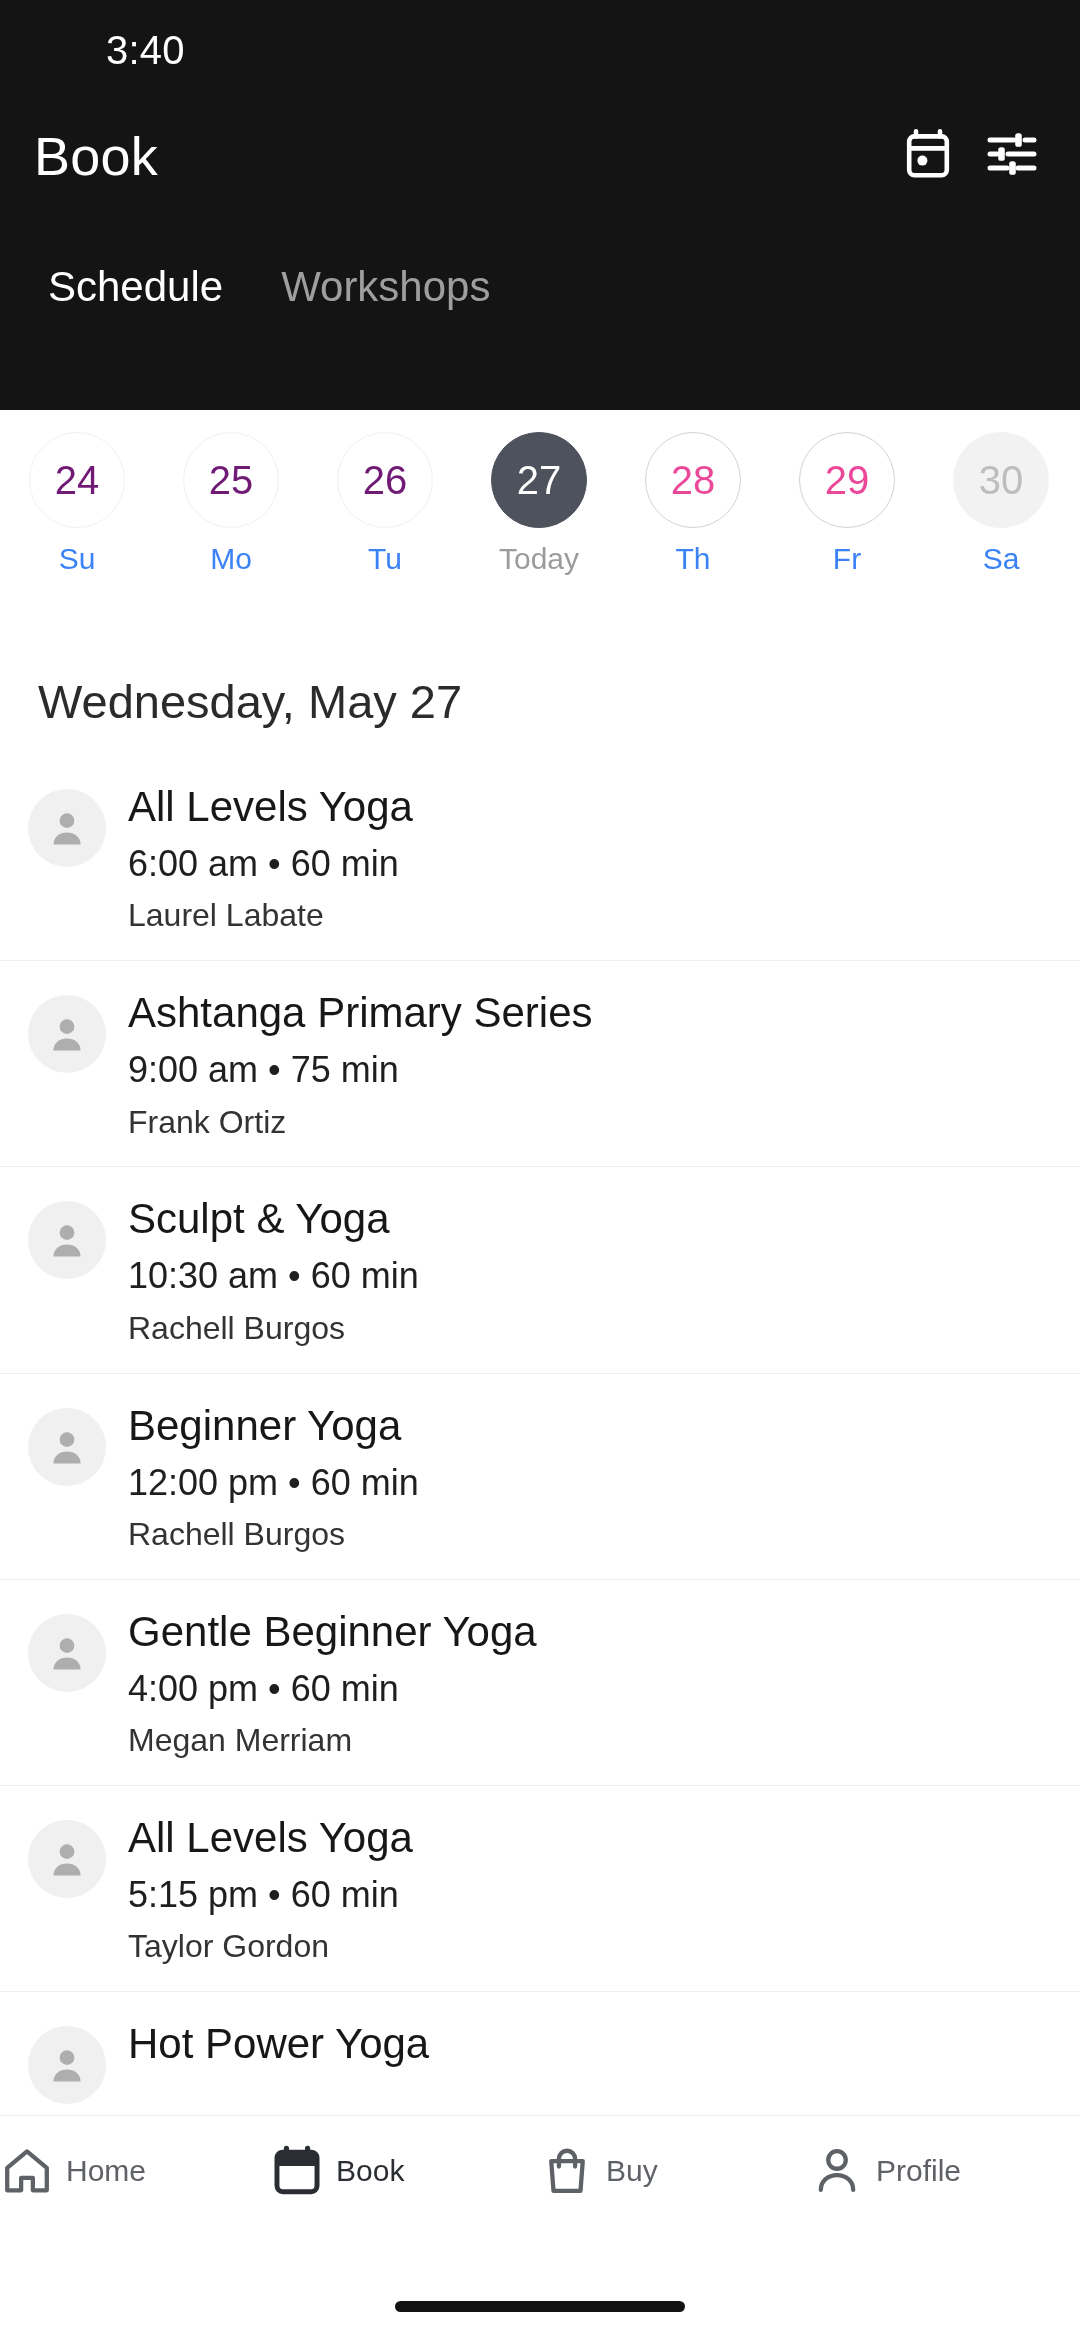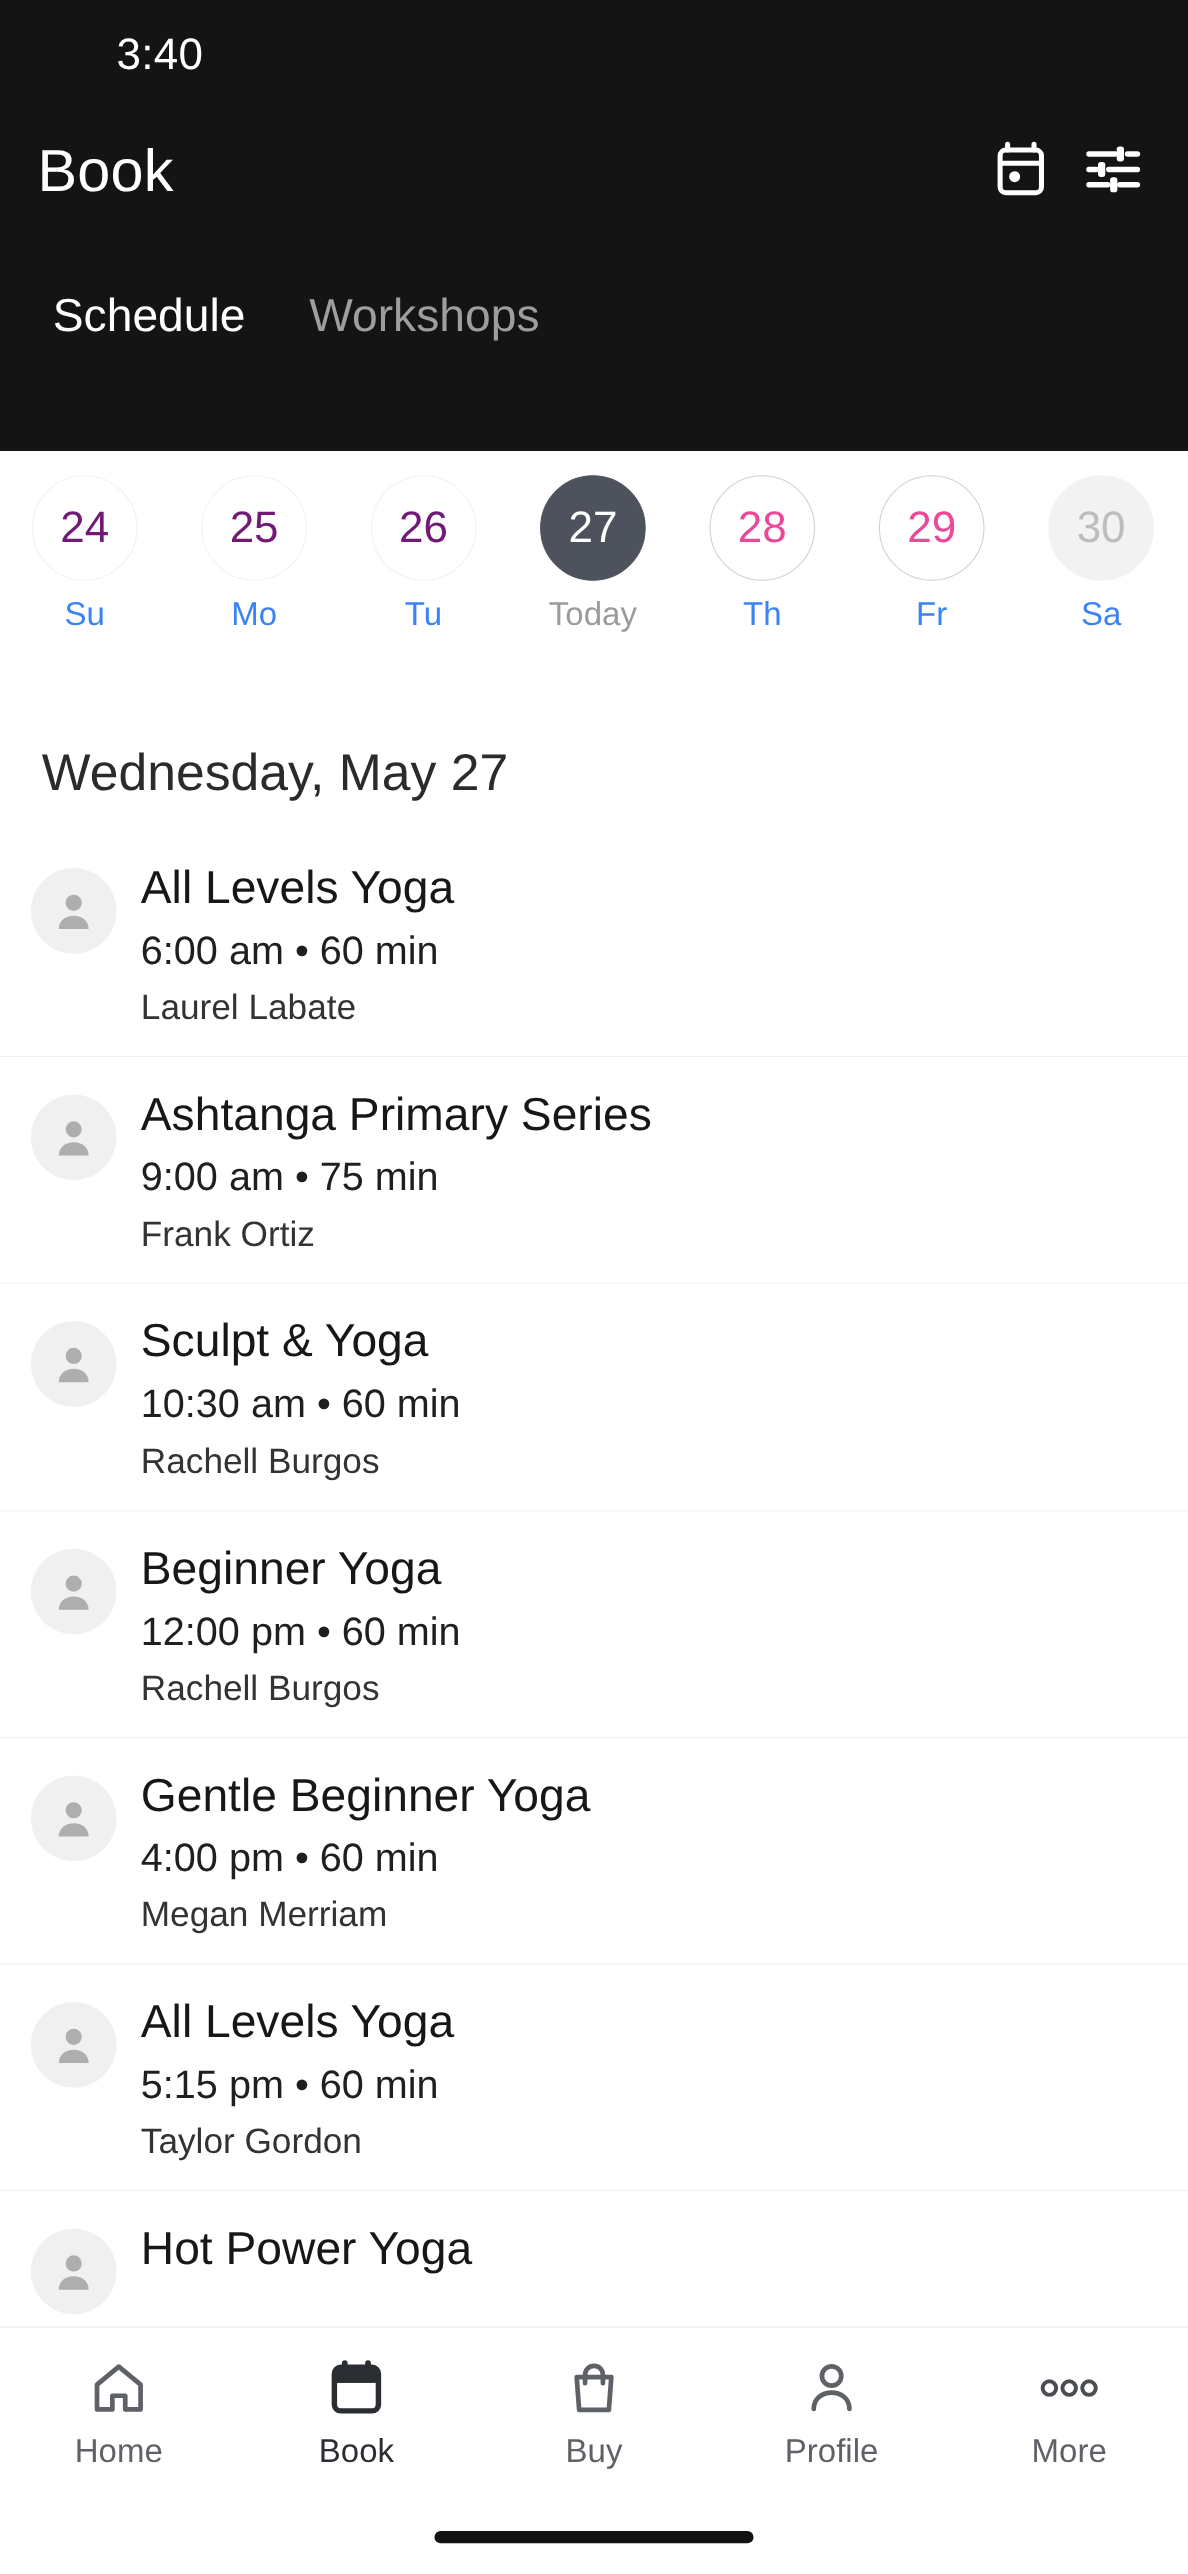--- a/index.html
+++ b/index.html
@@ -182,21 +182,21 @@
     height:225px;
     background:#ffffff;
     border-top:1.5px solid #ececec;
     display:flex;
     align-items:flex-start;
     padding-top:24px;
   }
   .navitem {
     flex:1 1 0;
     display:flex;
-    flex-direction:column;
+    flex-direction:row;
     align-items:center;
     gap:12px;
   }
   .navicon {
     height:62px;
     display:flex;
     align-items:center;
     justify-content:center;
   }
   .navlabel {
@@ -438,27 +438,17 @@
     <div class="navitem">
       <span class="navicon">
         <svg width="54" height="54" viewBox="0 0 24 24" fill="none">
           <circle cx="12" cy="7.1" r="3.9" stroke="#5e6166" stroke-width="1.9"></circle>
           <path d="M4.8 20.4c0-4 3.2-6.6 7.2-6.6s7.2 2.6 7.2 6.6" stroke="#5e6166" stroke-width="1.9" stroke-linecap="round"></path>
         </svg>
       </span>
       <span class="navlabel">Profile</span>
     </div>
 
-    <div class="navitem">
-      <span class="navicon">
-        <svg width="54" height="24" viewBox="0 0 36 12" fill="none">
-          <circle cx="6" cy="6" r="4.1" stroke="#4a4d52" stroke-width="2.4"></circle>
-          <circle cx="18" cy="6" r="4.1" stroke="#4a4d52" stroke-width="2.4"></circle>
-          <circle cx="30" cy="6" r="4.1" stroke="#4a4d52" stroke-width="2.4"></circle>
-        </svg>
-      </span>
-      <span class="navlabel">More</span>
-    </div>
 
     <div class="home-indicator"></div>
   </div>
 
 </div>
 
 </body></html>

